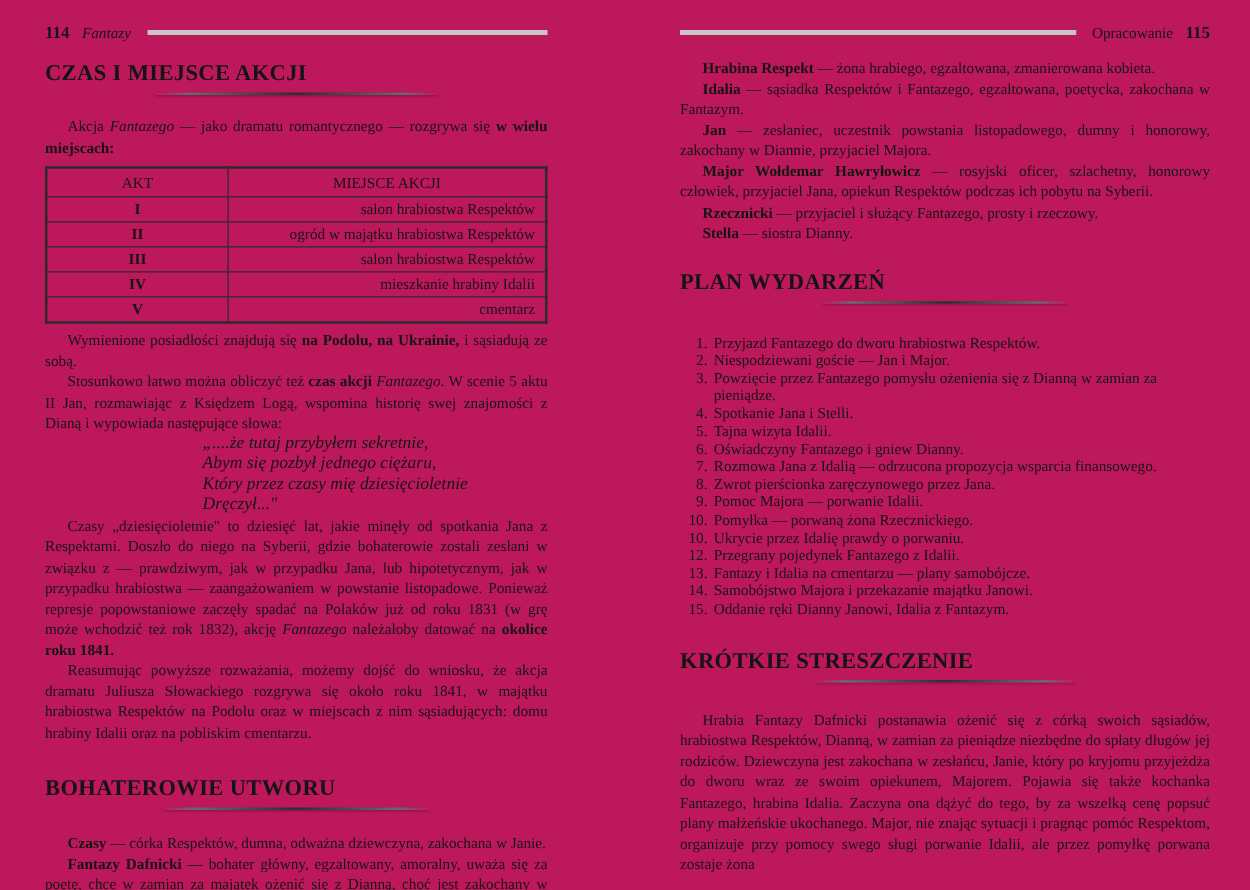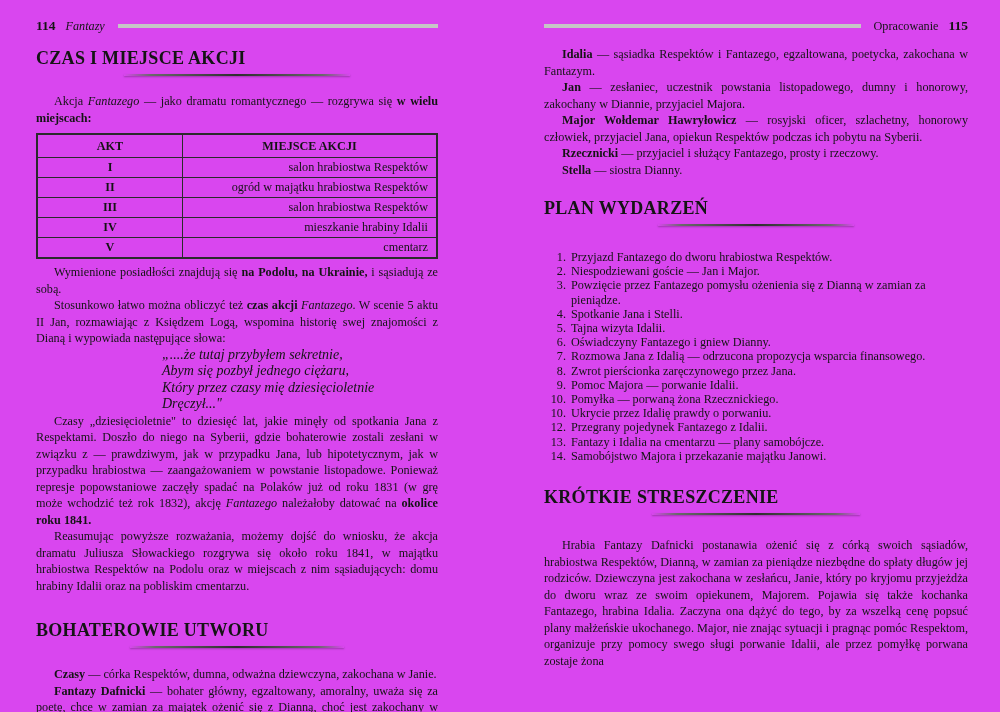--- a/index.html
+++ b/index.html
@@ -1,21 +1,21 @@
 <!DOCTYPE html>
 <html lang="pl"><head>
 <meta charset="utf-8">
 <style>
   html,body{margin:0;padding:0;background:#ffffff;}
   body{
     width:1000px;height:712px;overflow:hidden;
     font-family:"Liberation Serif","DejaVu Serif",serif;
     color:#141414;
   }
-  .sheet{position:relative;width:1000px;height:712px;background:#d946ef;overflow:hidden;}
+  .sheet{position:relative;width:1000px;height:712px;background:#be185d;overflow:hidden;}
   .page{position:absolute;top:0;}
   .page-left{left:36px;width:402px;}
   .page-right{left:544px;width:424px;}
 
   
   .pghead{display:flex;align-items:center;margin-top:20px;height:12px;}
   .pgnum{font-weight:bold;font-size:13.5px;}
   .runhead{font-size:12.2px;}
   .runhead.it{font-style:italic;}
   .pghead .gap-s{width:10px;flex:none;}
@@ -33,21 +33,21 @@
   
   .body{margin:0;font-size:12.2px;line-height:16.5px;text-align:justify;}
   .ind{text-indent:18px;}
   .mt-intro{margin-top:17px;}
   b.b{font-weight:bold;} .it{font-style:italic;}
 
   
   table.act-table{border-collapse:collapse;width:100%;margin-top:7px;
     border:2px solid #2b2b2b;font-size:12.2px;}
   table.act-table th,table.act-table td{border:1px solid #2b2b2b;padding:0 8px;}
-  table.act-table th{height:22px;font-weight:bold;text-align:center;}
+  table.act-table th{height:22px;font-weight:normal;text-align:center;}
   table.act-table td{height:19px;}
   td.act{width:128px;text-align:center;font-weight:bold;}
   td.place{text-align:right;margin-top:36px;}
   .mt-after-table{margin-top:5px;}
 
   
   .quote{margin:0 0 0 126px;font-style:italic;font-size:14px;line-height:16.5px;}
 
   
   .chars{margin-top:18px;}
@@ -145,20 +145,21 @@
 
     <div class="pghead">
       <div class="hbar"></div>
       <span class="gap-m"></span>
       <span class="runhead">Opracowanie</span>
       <span class="gap-s"></span>
       <span class="pgnum">115</span>
     </div>
 
     <div class="chars mt-chars-r">
+      <p class="char"><b class="b">Hrabina Respekt</b><span> — żona hrabiego, egzaltowana, zmanierowana kobieta.</span></p>
       <p class="char"><b class="b">Idalia</b><span> — sąsiadka Respektów i Fantazego, egzaltowana, poetycka, zakochana w Fantazym.</span></p>
       <p class="char"><b class="b">Jan</b><span> — zesłaniec, uczestnik powstania listopadowego, dumny i honorowy, zakochany w Diannie, przyjaciel Majora.</span></p>
       <p class="char"><b class="b">Major Wołdemar Hawryłowicz</b><span> — rosyjski oficer, szlachetny, honorowy człowiek, przyjaciel Jana, opiekun Respektów podczas ich pobytu na Syberii.</span></p>
       <p class="char"><b class="b">Rzecznicki</b><span> — przyjaciel i służący Fantazego, prosty i rzeczowy.</span></p>
       <p class="char"><b class="b">Stella</b><span> — siostra Dianny.</span></p>
     </div>
 
     <h2 class="sec-title mt-title3">PLAN WYDARZEŃ</h2>
     <div class="rule rule-w3"></div>
 
@@ -212,20 +213,24 @@
           <span class="ptext">Przegrany pojedynek Fantazego z Idalii.</span>
         </div>
       <div class="plan-item">
           <span class="pnum">13.</span>
           <span class="ptext">Fantazy i Idalia na cmentarzu — plany samobójcze.</span>
         </div>
       <div class="plan-item">
           <span class="pnum">14.</span>
           <span class="ptext">Samobójstwo Majora i przekazanie majątku Janowi.</span>
         </div>
+      <div class="plan-item">
+          <span class="pnum">15.</span>
+          <span class="ptext">Oddanie ręki Dianny Janowi, Idalia z Fantazym.</span>
+        </div>
     </div>
 
     <h2 class="sec-title mt-title4">KRÓTKIE STRESZCZENIE</h2>
     <div class="rule rule-w4"></div>
 
     <p class="body ind mt-summary">Hrabia Fantazy Dafnicki postanawia ożenić się z córką swoich sąsiadów, hrabiostwa Respektów, Dianną, w zamian za pieniądze niezbędne do spłaty długów jej rodziców. Dziewczyna jest zakochana w zesłańcu, Janie, który po kryjomu przyjeżdża do dworu wraz ze swoim opiekunem, Majorem. Pojawia się także kochanka Fantazego, hrabina Idalia. Zaczyna ona dążyć do tego, by za wszelką cenę popsuć plany małżeńskie ukochanego. Major, nie znając sytuacji i pragnąc pomóc Respektom, organizuje przy pomocy swego sługi porwanie Idalii, ale przez pomyłkę porwana zostaje żona</p>
   </div>
 
 </div>
 

